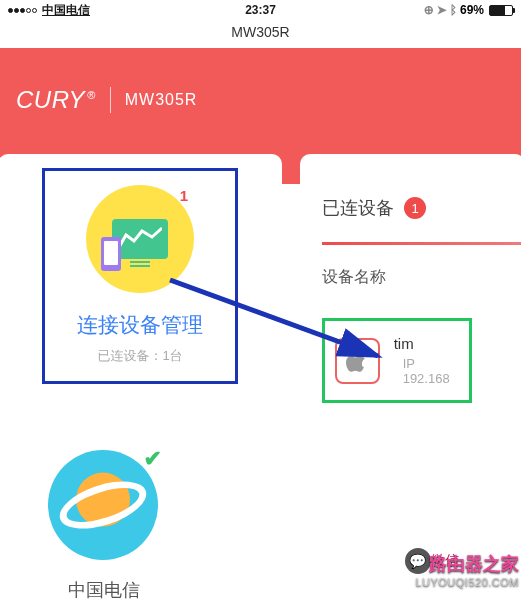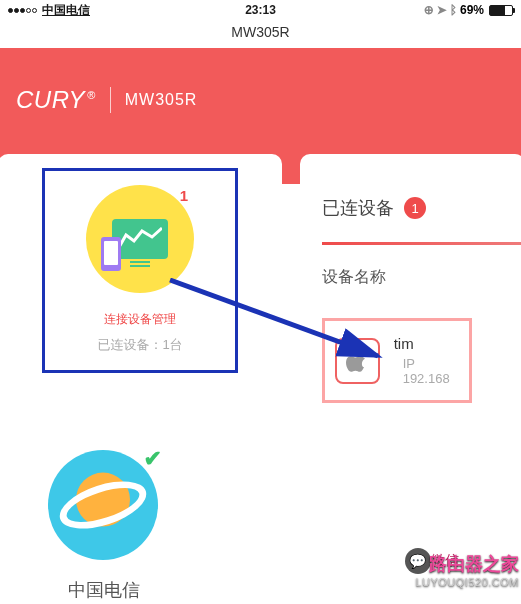--- a/index.html
+++ b/index.html
@@ -32,37 +32,37 @@
 
     .card1 { width: 284px; padding: 14px 0 80px; display: flex; flex-direction: column; align-items: center; margin-left: -2px; }
     .tile { width: 196px; border: 3px solid #1b33b5; padding: 14px 10px 16px; display: flex; flex-direction: column; align-items: center; }
     .circle { width: 108px; height: 108px; border-radius: 50%; background: #ffe24a; position: relative; display: flex; align-items: center; justify-content: center; margin-bottom: 18px; }
     .badge-num { position: absolute; top: -2px; right: -2px; width: 24px; height: 24px; color: #ef4b4b; font-size: 15px; font-weight: 600; display: flex; align-items: center; justify-content: center; }
     .monitor { width: 56px; height: 40px; background: #42c58e; border-radius: 4px; position: relative; }
     .monitor::after { content: ""; position: absolute; bottom: -8px; left: 18px; width: 20px; height: 2px; background: #42c58e; box-shadow: 0 -4px 0 #42c58e; }
     .monitor .chart { position: absolute; inset: 6px; }
     .phone { position: absolute; left: 15px; bottom: 22px; width: 20px; height: 34px; background: #9f7bf2; border-radius: 3px; }
     .phone::before { content: ""; position: absolute; top: 4px; left: 3px; right: 3px; bottom: 6px; background: #fff; border-radius: 1px; }
-    .tile-title { font-size: 12px; color: #ef4444; }
+    .tile-title { font-size: 21px; color: #3b82f6; }
     .tile-sub { font-size: 13px; color: #aaa; margin-top: 8px; }
 
     
     .net-circle { width: 110px; height: 110px; border-radius: 50%; background: #3ec8e8; position: absolute; left: 48px; top: 450px; display:flex; align-items:center; justify-content:center;}
     .ring { width: 90px; height: 40px; border: 7px solid #fff; border-radius: 50%; transform: rotate(-18deg); position: relative;}
     .planet { width: 54px; height: 54px; background: #ffb23e; border-radius: 50%; position: absolute; left: 50%; top:50%; transform: translate(-50%,-60%); }
     .check { position: absolute; top: -4px; right: -4px; color: #39c46b; font-size: 22px; font-weight: 900;}
     .net-title { position: absolute; left: 68px; top: 578px; color:#555; font-size:18px;}
 
     
     .card2 { flex: 1; padding: 42px 0 0 22px; margin-right: -4px; min-height: 260px; }
     .sec-row { display: flex; align-items: center; gap: 10px; font-size: 18px; color: #444; }
     .badge-count { min-width: 22px; height: 22px; border-radius: 11px; background: #ef4b4b; color: #fff; font-size: 13px; display: flex; align-items: center; justify-content: center; padding: 0 4px; }
     .hr-red { height: 3px; background: linear-gradient(to right,#ef4b4b, #ef7b7b); margin: 22px 0 22px 0; }
     .sec-sub { font-size: 16px; color: #555; }
-    .dev-box { margin-top: 30px; border: 3px solid #fca5a5; padding: 14px 6px 14px 10px; display: flex; align-items: center; gap: 14px; width: 150px;}
+    .dev-box { margin-top: 30px; border: 3px solid #22c55e; padding: 14px 6px 14px 10px; display: flex; align-items: center; gap: 14px; width: 150px;}
     .dev-icon { width: 46px; height: 46px; border: 2px solid #ef6262; border-radius: 8px; display:flex; align-items:center; justify-content:center; color:#999;}
     .dev-name { font-size: 15px; color: #333; }
     .dev-ip { font-size: 13px; color: #aaa; margin-top: 4px; margin-left: 9px;}
 
     
     .arrow-ov { position: absolute; left: 168px; top: 278px; pointer-events: none; }
 
     
     .wm { position: absolute; right: 2px; bottom: 16px; text-align: right; color: #fff; text-shadow: 0 1px 2px rgba(0,0,0,.6); }
     .wm-cn { font-size: 18px; font-weight: 600; color:#ec4899; text-shadow:0 1px 2px rgba(0,0,0,.9);}
@@ -77,21 +77,21 @@
   <div class="status-left">
     <span class="sig">
       <i class="fill"></i>
         <i class="fill"></i>
         <i class="fill"></i>
         <i></i>
         <i></i>
     </span>
     <span>中国电信</span>
   </div>
-  <span style="position:absolute;left:50%;transform:translateX(-50%);font-weight:600">23:13</span>
+  <span style="position:absolute;left:50%;transform:translateX(-50%);font-weight:600">23:37</span>
   <div class="status-right">
     <span>⊕</span>
     <span>➤</span>
     <span>ᛒ</span>
     <span style="color:#000000">69%</span>
     <span class="battery">
         <i></i>
       </span>
   </div>
 </div>

